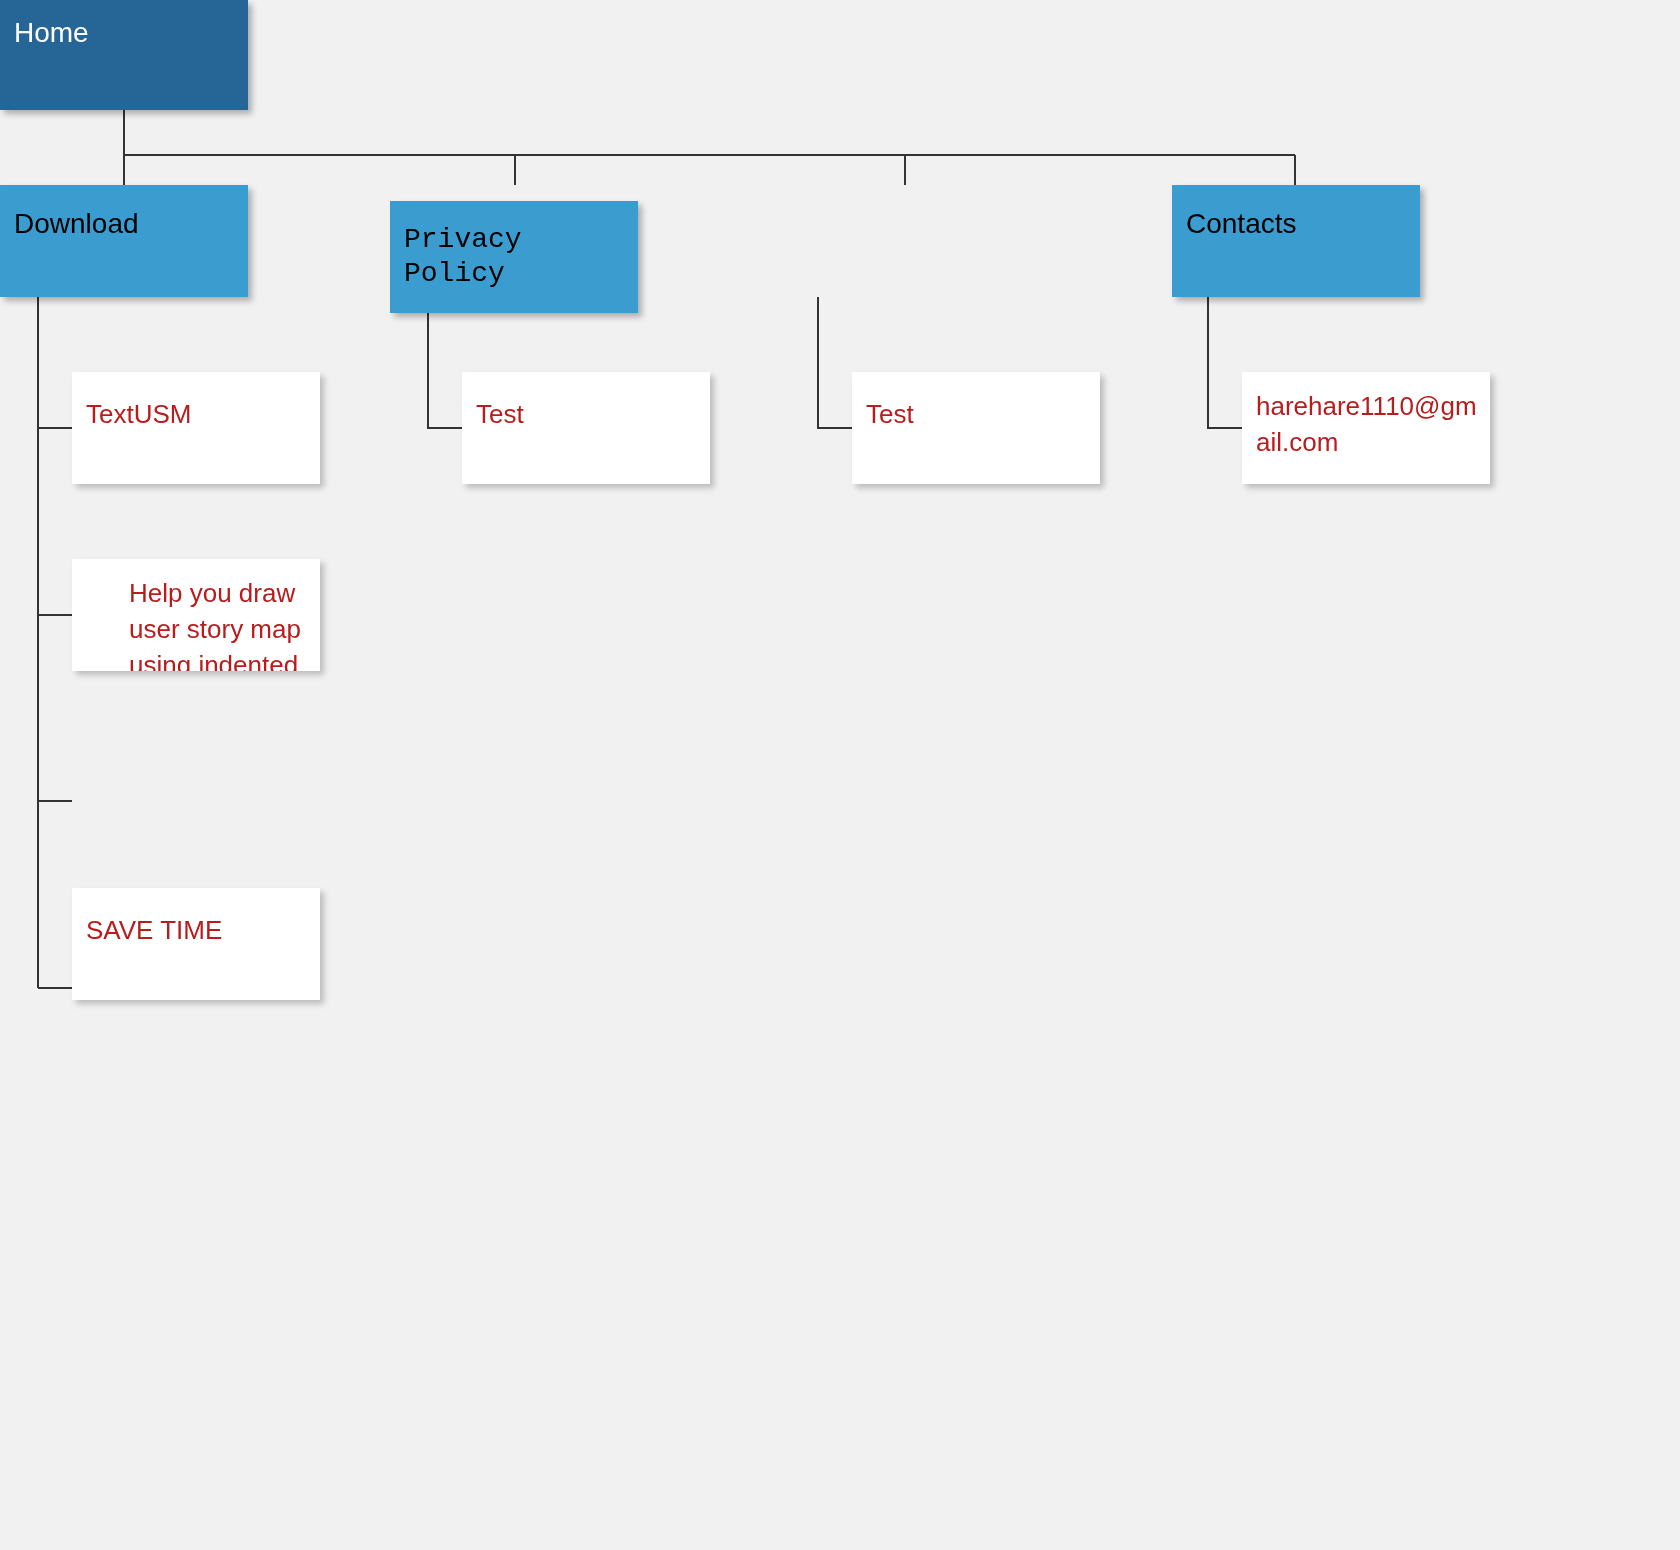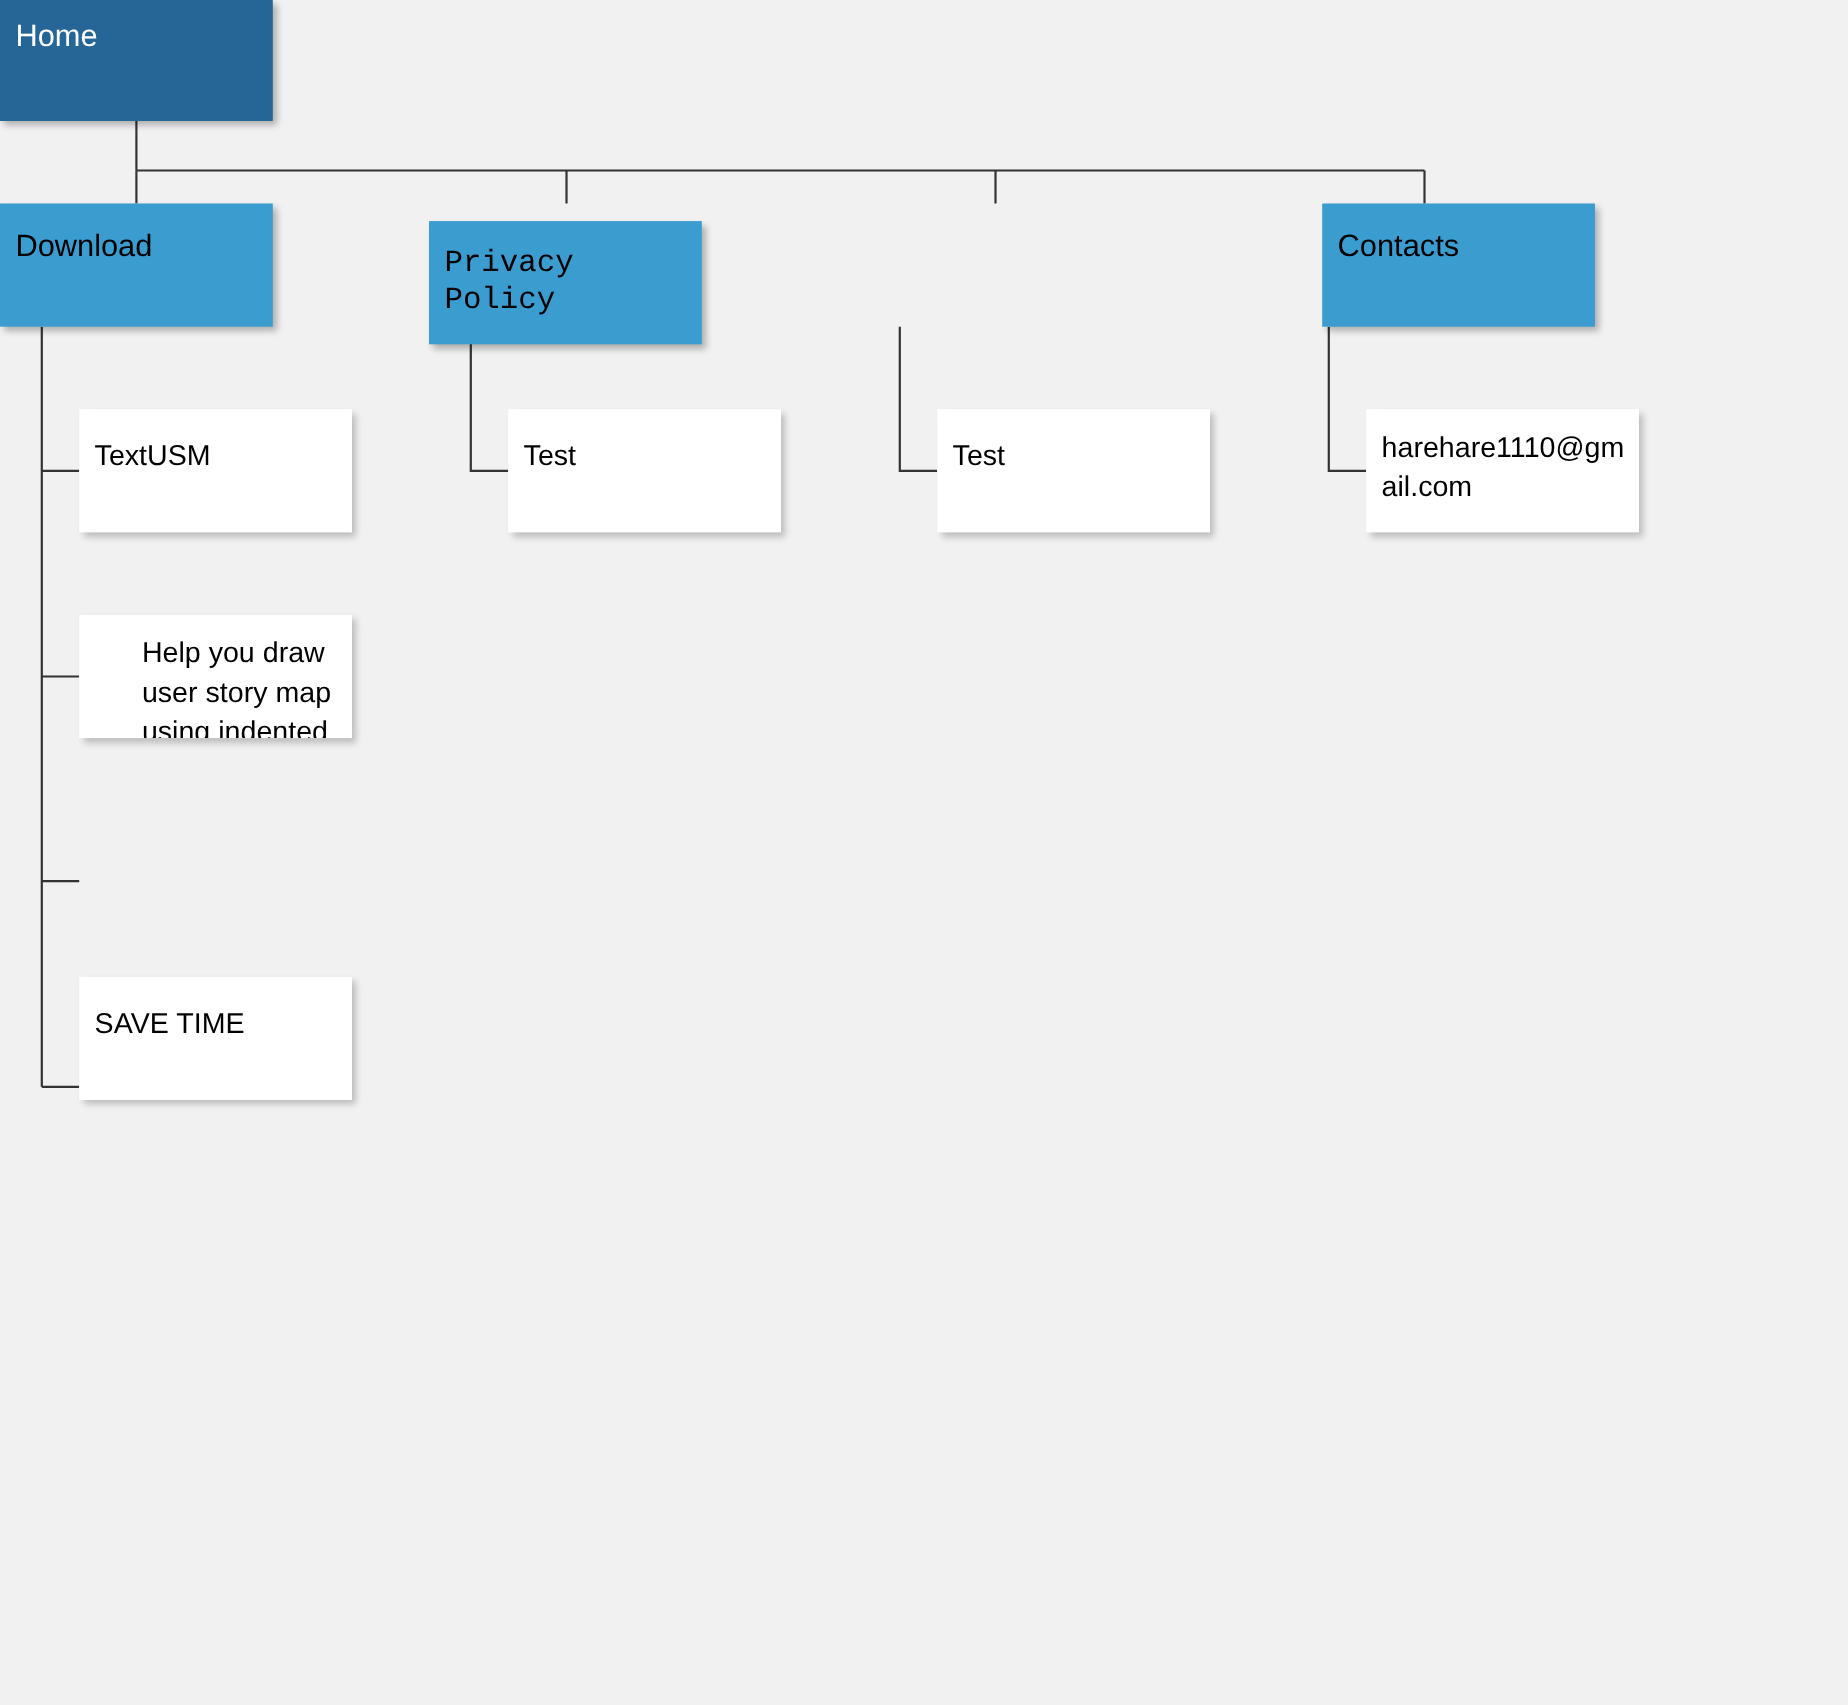--- a/index.html
+++ b/index.html
@@ -55,21 +55,21 @@
     color: #000000;
     font-size: 28px;
     line-height: 34px;
     padding: 22px 0 0 14px;
   }
   .node.leaf {
     background: #ffffff;
     box-shadow: 4px 4px 6px rgba(0,0,0,0.22);
   }
   .node.leaf .node-label {
-    color: #000000;
+    color: #b91c1c;
     font-size: 26px;
     line-height: 36px;
     padding: 24px 0 0 14px;
   }
 </style>
 </head>
 <body>
 
 <div id="canvas">
 
@@ -105,21 +105,21 @@
 
   <div class="node section" style="left:0px; top:185px; width:248px; height:112px;">
     <span class="node-label">Download</span>
   </div>
 
   <div class="node section" style="left:390px; top:201px; width:248px; height:112px;font-family:Liberation Mono, monospace;">
     <span class="node-label">Privacy Policy</span>
   </div>
 
 
-  <div class="node section" style="left:1202px; top:185px; width:248px; height:112px;">
+  <div class="node section" style="left:1172px; top:185px; width:248px; height:112px;">
     <span class="node-label">Contacts</span>
   </div>
 
   <div class="node leaf" style="left:72px; top:372px; width:248px; height:112px;">
     <span class="node-label">TextUSM</span>
   </div>
 
   <div class="node leaf" style="left:72px; top:559px; width:248px; height:112px;padding-left:43px;">
     <span class="node-label" style="padding-top:16px;">Help you draw user story map using indented</span>
   </div>

